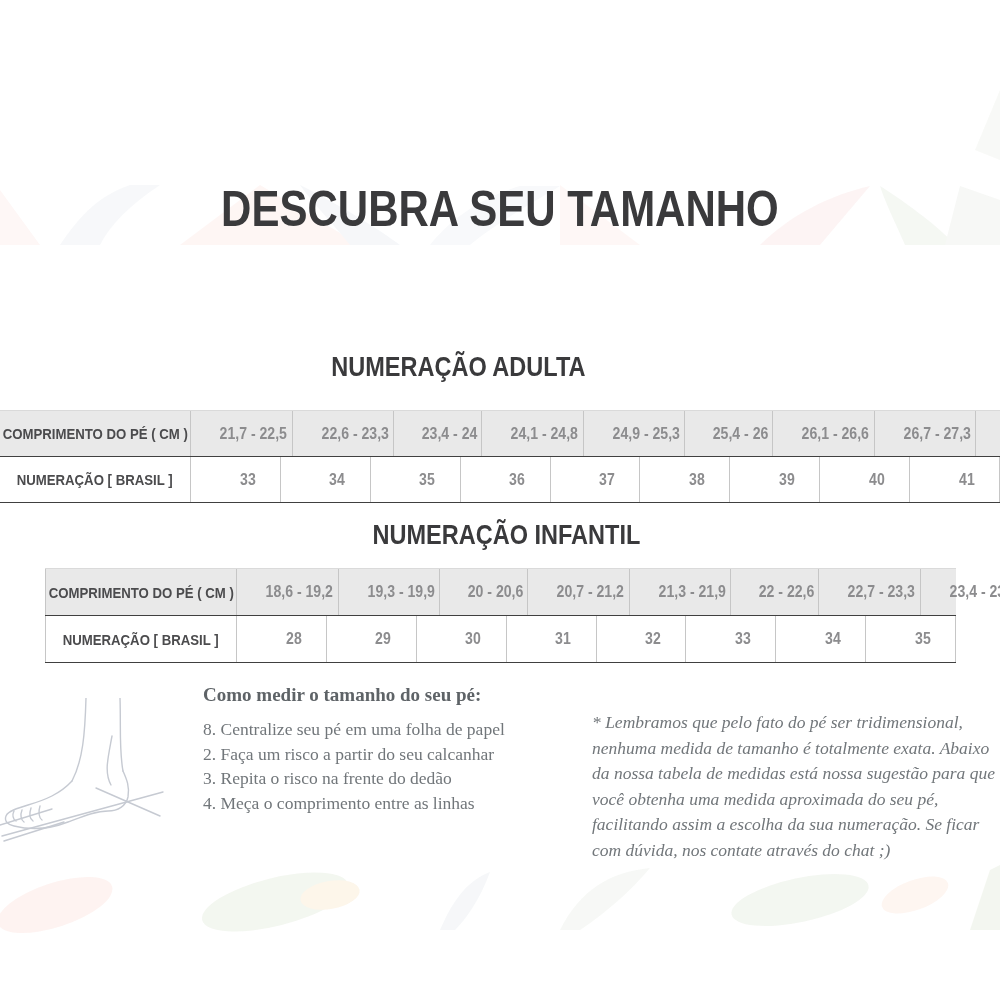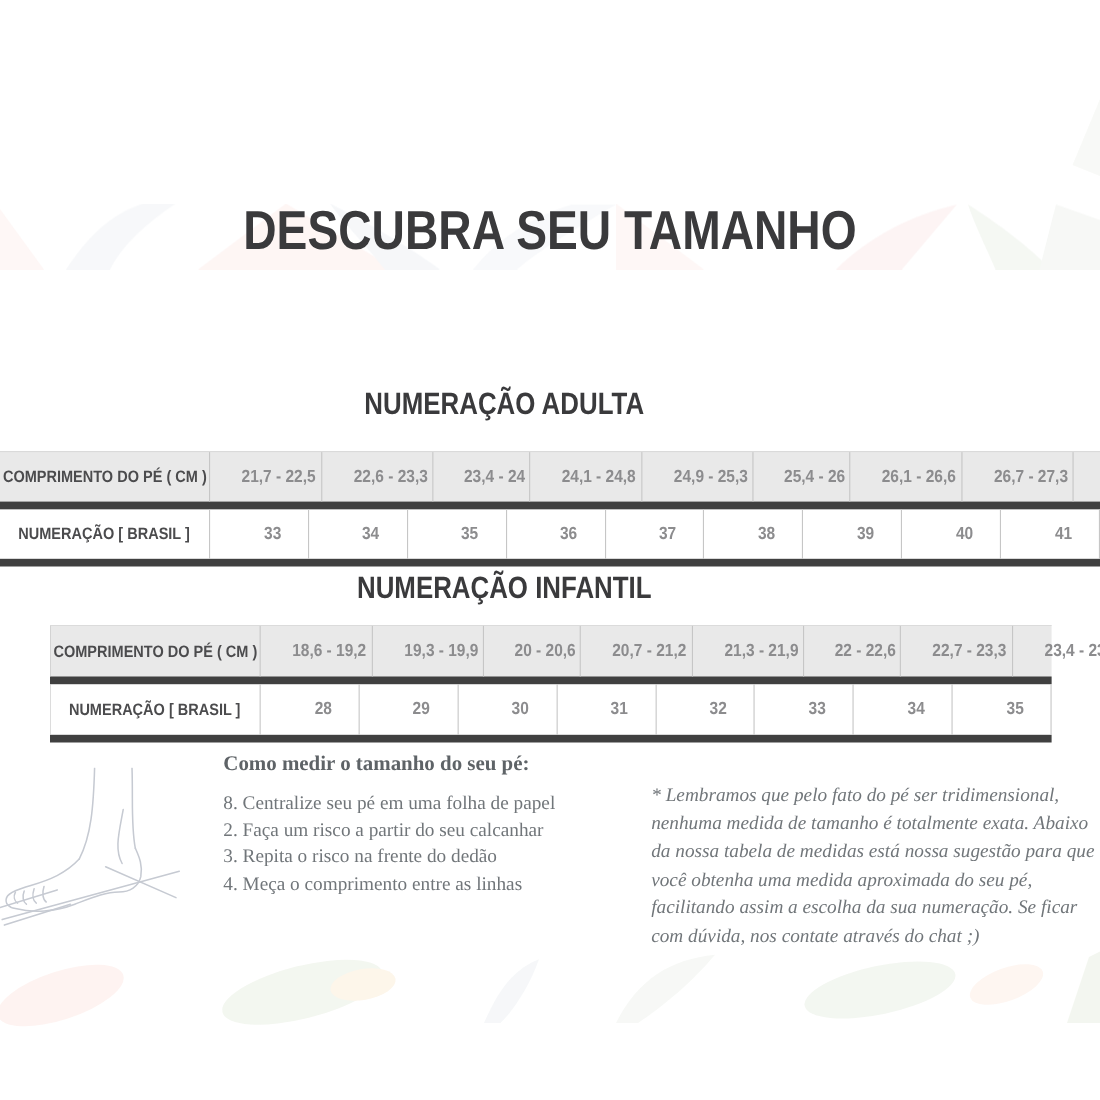--- a/index.html
+++ b/index.html
@@ -16,25 +16,25 @@
     top:180px; left:0; width:1000px; text-align:center;
     font-size:50px; font-weight:700; color:#3a3a3c; white-space:nowrap;
   }
   .sq { display:inline-block; transform:scaleX(0.84); transform-origin:center; white-space:nowrap; }
   .sq2 { display:inline-block; transform:scaleX(0.88); transform-origin:center; white-space:nowrap; }
   .section-heading {
     left:0; width:916px; text-align:center;
     font-size:28px; font-weight:700; color:#3a3a3c; white-space:nowrap;
   }
   .heading-adult { top:351px; }
-  .heading-infant { top:519px; }
+  .heading-infant { top:519px;margin-left:48px; }
 
   
   .size-table { display:flex; flex-direction:column; }
-  .trow { display:flex; border-bottom:7px solid #404040;gap:24px; }
+  .trow { display:flex; border-bottom:1px solid #404040;gap:24px; }
   .trow.header { background:#e9e9e9; border-top:1px solid #dadada; }
   .cell {
     display:flex; align-items:center; justify-content:center;
     border-right:1px solid #c6c6c6; font-weight:700; white-space:nowrap;
   }
   .cell.label { width:190px; min-width:190px; font-size:15px; color:#4b4b4d; }
   .cell.value { flex:1; font-size:16px; color:#8c8c8e; }
   .adult-table { top:410px; left:0; width:1000px; }
   .adult-table .trow { height:45px; }
   .adult-table .cell:first-child { border-left:none; }

